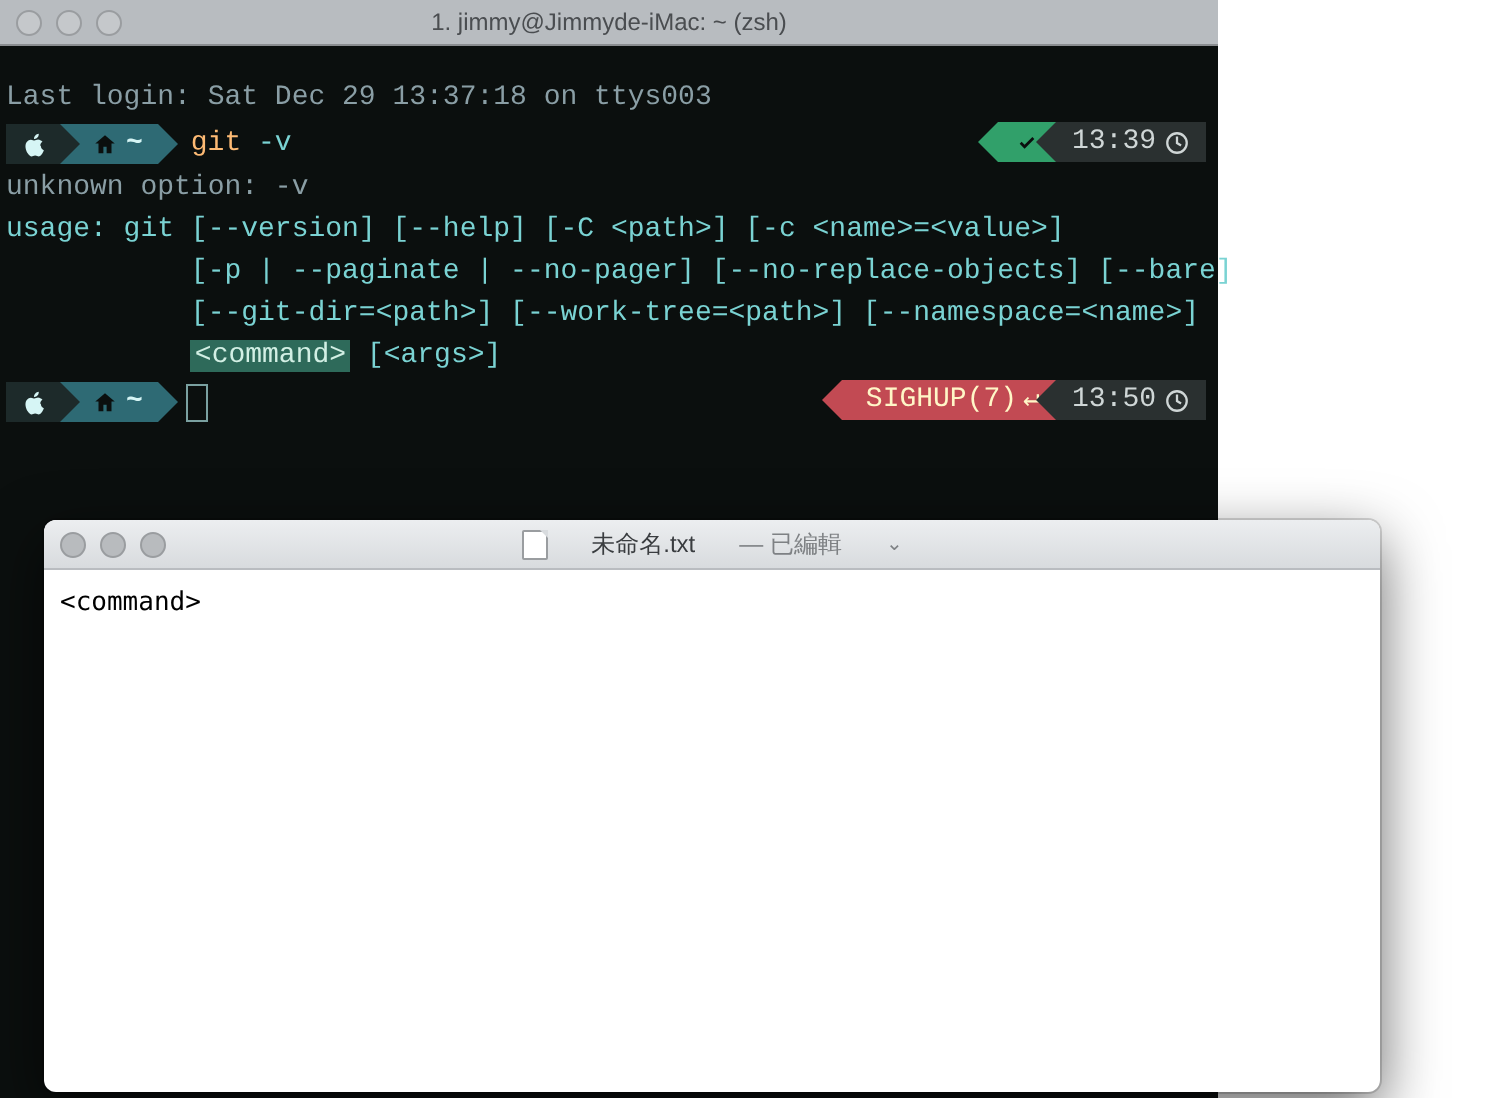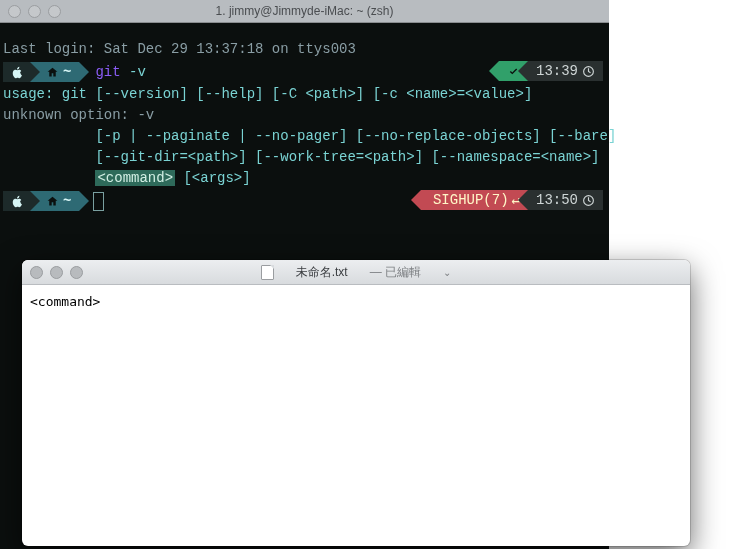--- a/index.html
+++ b/index.html
@@ -92,21 +92,21 @@
   }
   .seg-cyan::after{
     content:"";
     position:absolute;
     right:-10px; top:0;
     border-top:10px solid transparent;
     border-bottom:10px solid transparent;
     border-left:10px solid #2e6a74;
   }
   .tilde { color:#d6f5f5; font-weight:bold; }
-  .cmd { color:#8b5cf6; margin-left:16px; }
+  .cmd { color:#fdba74; margin-left:16px; }
   .arg { color:#7ad3d3; }
   .right-block {
     position:absolute;
     right:3px;
     display:flex;
     align-items:center;
     height:20px;
   }
   .rseg {
     background:#2a3030;
@@ -271,22 +271,22 @@
         <span class="rseg">
           <span>13:39</span>
           <svg class="ico" viewBox="0 0 16 16">
               <circle cx="8" cy="8" r="6" fill="none" stroke="#cfd6d6" stroke-width="1.4"></circle>
               <path d="M8 4v4l2.5 1.5" stroke="#cfd6d6" stroke-width="1.4" fill="none"></path>
             </svg>
         </span>
       </div>
     </div>
 
+    <div class="line">unknown option: -v</div>
     <div class="line cyan">usage: git [--version] [--help] [-C &lt;path&gt;] [-c &lt;name&gt;=&lt;value&gt;]</div>
-    <div class="line">unknown option: -v</div>
     <div class="line cyan">           [-p | --paginate | --no-pager] [--no-replace-objects] [--bare]</div>
     <div class="line cyan">           [--git-dir=&lt;path&gt;] [--work-tree=&lt;path&gt;] [--namespace=&lt;name&gt;]</div>
     <div class="line cyan"><span>           </span><span class="hl-cmd">&lt;command&gt;</span><span> [&lt;args&gt;]</span></div>
 
     <div class="prompt-row">
       <span class="seg seg-dark">
         <svg class="ico" viewBox="0 0 16 16">
             <path fill="#d6f5f5" d="M11.2 8.5c0-1.6 1.3-2.4 1.4-2.5-0.8-1.1-2-1.3-2.4-1.3-1-0.1-2 0.6-2.5 0.6s-1.3-0.6-2.2-0.6c-1.1 0-2.2 0.7-2.8 1.7-1.2 2.1-0.3 5.2 0.9 6.9 0.6 0.8 1.3 1.8 2.2 1.7 0.9 0 1.2-0.6 2.3-0.6s1.4 0.6 2.3 0.6c0.9 0 1.5-0.8 2.1-1.7 0.7-1 0.9-1.9 1-2 0 0-1.9-0.7-1.9-2.8zM9.6 3.3c0.5-0.6 0.8-1.4 0.7-2.3-0.7 0-1.6 0.5-2.1 1.1-0.5 0.5-0.9 1.4-0.8 2.2 0.8 0.1 1.7-0.4 2.2-1z"></path>
           </svg>
       </span>

